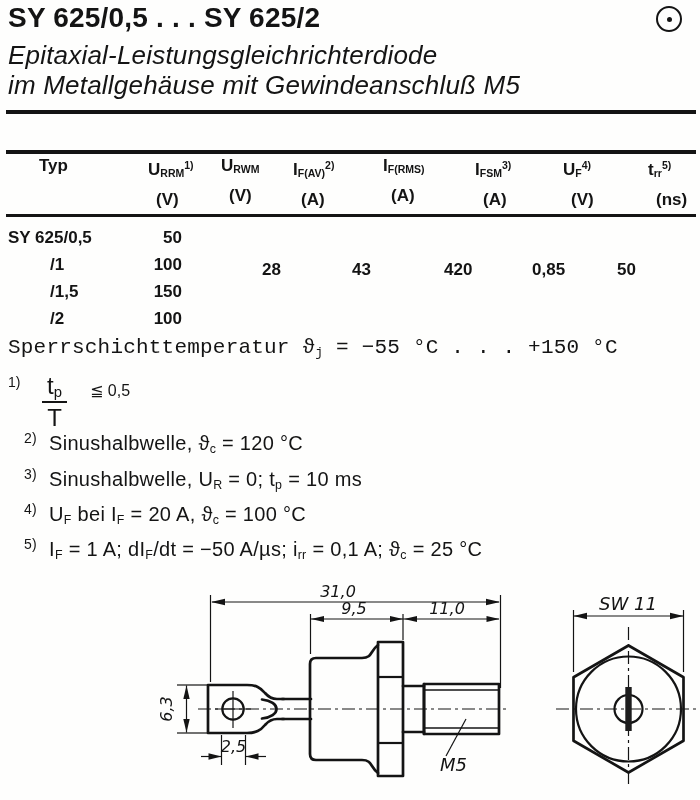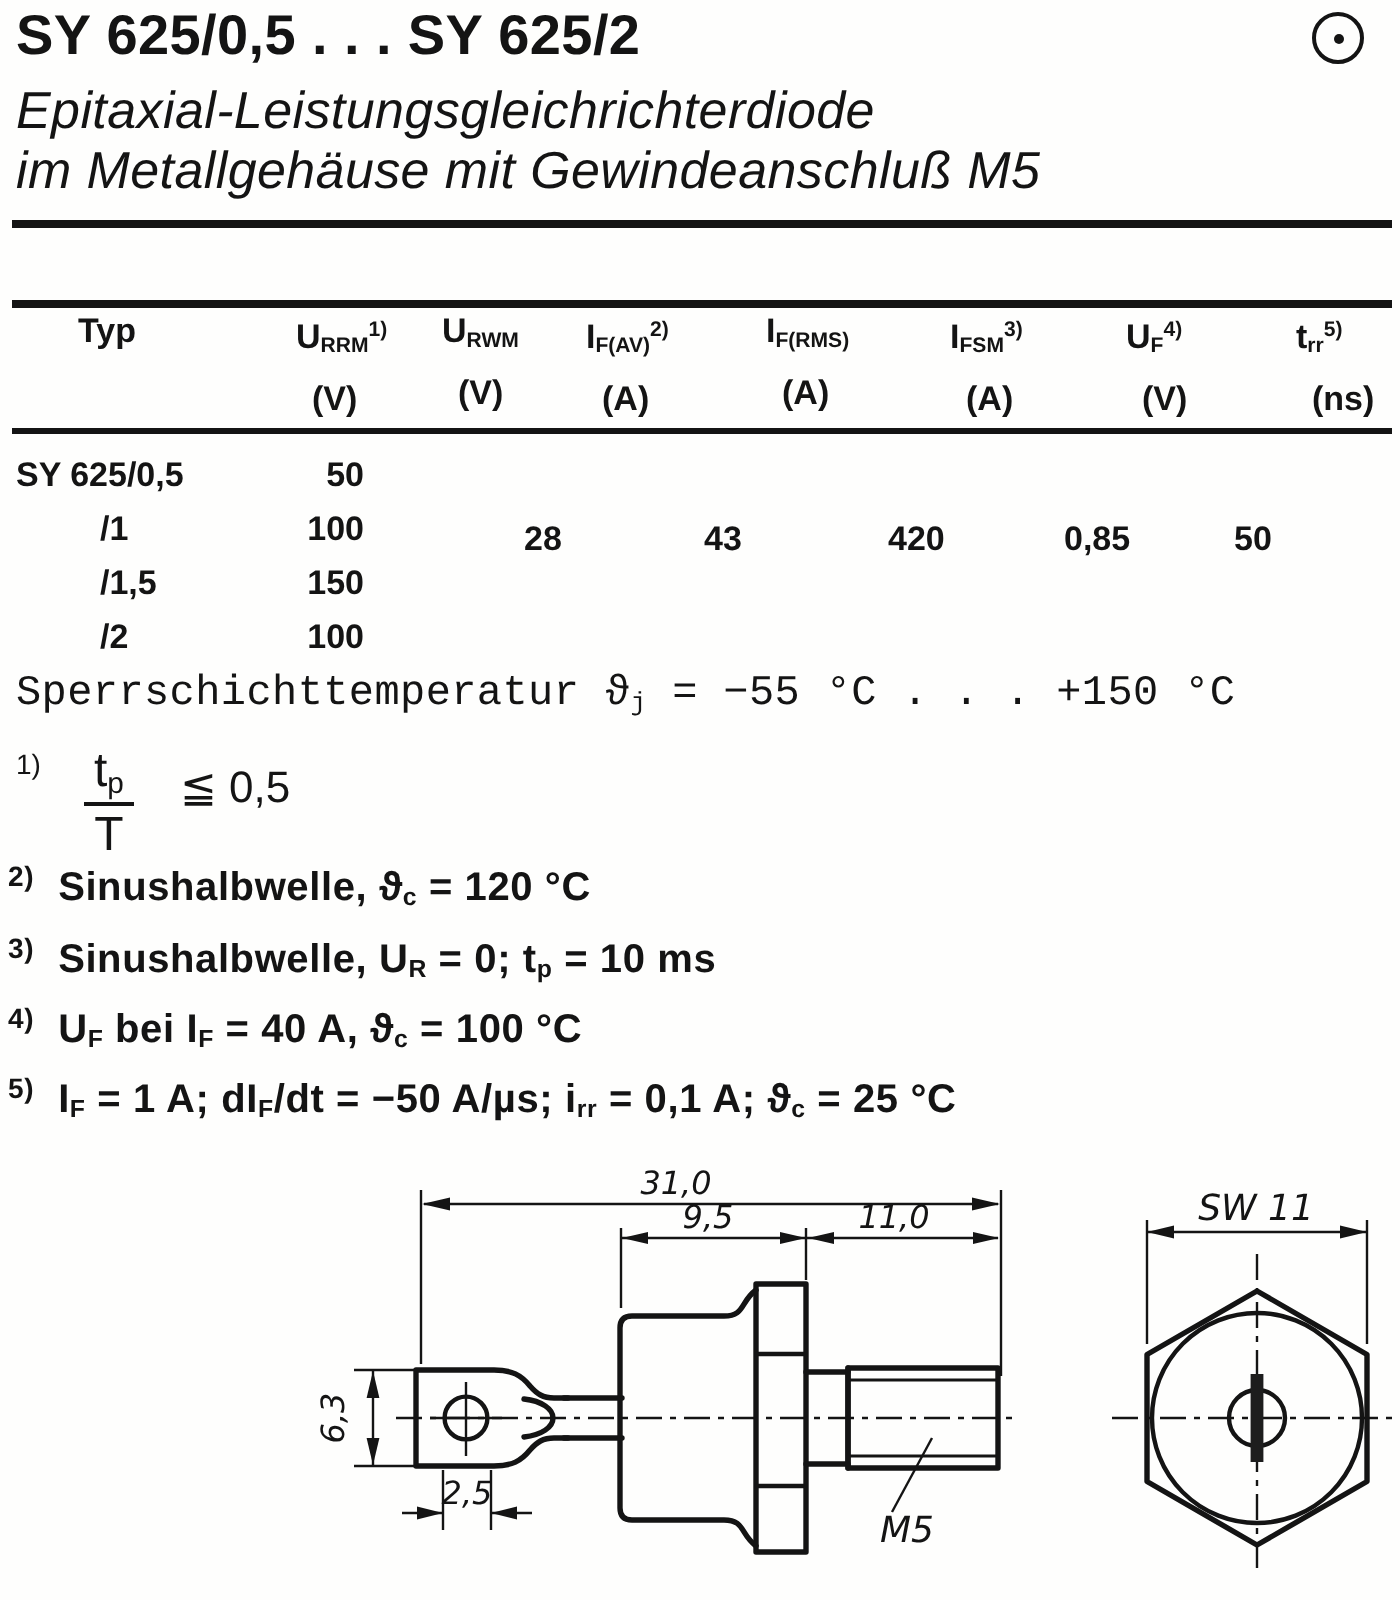--- a/index.html
+++ b/index.html
@@ -33,23 +33,23 @@
   .r1{grid-row:1}.r2{grid-row:2}.r3{grid-row:3}.r4{grid-row:4}
   .shared{grid-row:1 / span 4;align-self:center;transform:translateY(-8px);}
 
   .junction{position:absolute;left:8px;top:336px;font-size:21px;letter-spacing:.2px;font-family:Liberation Mono, monospace;}
 
   .fn1{position:absolute;left:8px;top:372px;width:300px;height:54px;}
   .fn1 .fnm{position:absolute;left:0;top:2px;}
   .fn1 .frac{position:absolute;left:34px;top:0;text-align:center;font-size:24px;display:inline-block;}
   .frac .num{display:block;padding:0 5px 1px 5px;border-bottom:2px solid #141414;}
   .frac .den{display:block;padding-top:1px;}
-  .fn1 .rest{position:absolute;left:82px;top:9px;font-size:22px;}
-
-  .fn{position:absolute;left:4px;font-size:20px;letter-spacing:.3px;font-weight:bold;}
+  .fn1 .rest{position:absolute;left:82px;top:9px;font-size:16px;}
+
+  .fn{position:absolute;left:24px;font-size:20px;letter-spacing:.3px;}
   .fnm{font-size:14px;vertical-align:7px;}
   .fn .fnm{margin-right:12px;}
   .fn2{top:430px}.fn3{top:466px}.fn4{top:501px}.fn5{top:536px}
 
   .drawing{position:absolute;left:0;top:578px;}
   .ol{fill:none;stroke:#141414;stroke-width:2.7;stroke-linejoin:round;stroke-linecap:round;}
   .ol2{fill:none;stroke:#141414;stroke-width:2.2;stroke-linejoin:round;}
   .md{fill:none;stroke:#141414;stroke-width:1.6;}
   .thin{fill:none;stroke:#141414;stroke-width:1.2;}
   .cl{fill:none;stroke:#141414;stroke-width:1.2;stroke-dasharray:13 4 3 4;}
@@ -139,21 +139,21 @@
     <span class="rest">≦ 0,5</span>
   </div>
 
   <div class="fn fn2">
     <span class="fnm">2)</span><span><span>Sinushalbwelle, ϑ</span><span class="sub">c</span><span> = 120 °C</span></span>
   </div>
   <div class="fn fn3">
     <span class="fnm">3)</span><span><span>Sinushalbwelle, U</span><span class="sub">R</span><span> = 0; t</span><span class="sub">p</span><span> = 10 ms</span></span>
   </div>
   <div class="fn fn4">
-    <span class="fnm">4)</span><span><span>U</span><span class="sub">F</span><span> bei I</span><span class="sub">F</span><span> = 40 A, ϑ</span><span class="sub">c</span><span> = 100 °C</span></span>
+    <span class="fnm">4)</span><span><span>U</span><span class="sub">F</span><span> bei I</span><span class="sub">F</span><span> = 20 A, ϑ</span><span class="sub">c</span><span> = 100 °C</span></span>
   </div>
   <div class="fn fn5">
     <span class="fnm">5)</span><span><span>I</span><span class="sub">F</span><span> = 1 A; dI</span><span class="sub">F</span><span>/dt = −50 A/µs; i</span><span class="sub">rr</span><span> = 0,1 A; ϑ</span><span class="sub">c</span><span> = 25 °C</span></span>
   </div>
 
   <svg class="drawing" width="700" height="222" viewBox="0 0 700 222">
 
     <g>
 
       <line class="cl" x1="198" y1="131" x2="510" y2="131"></line>

